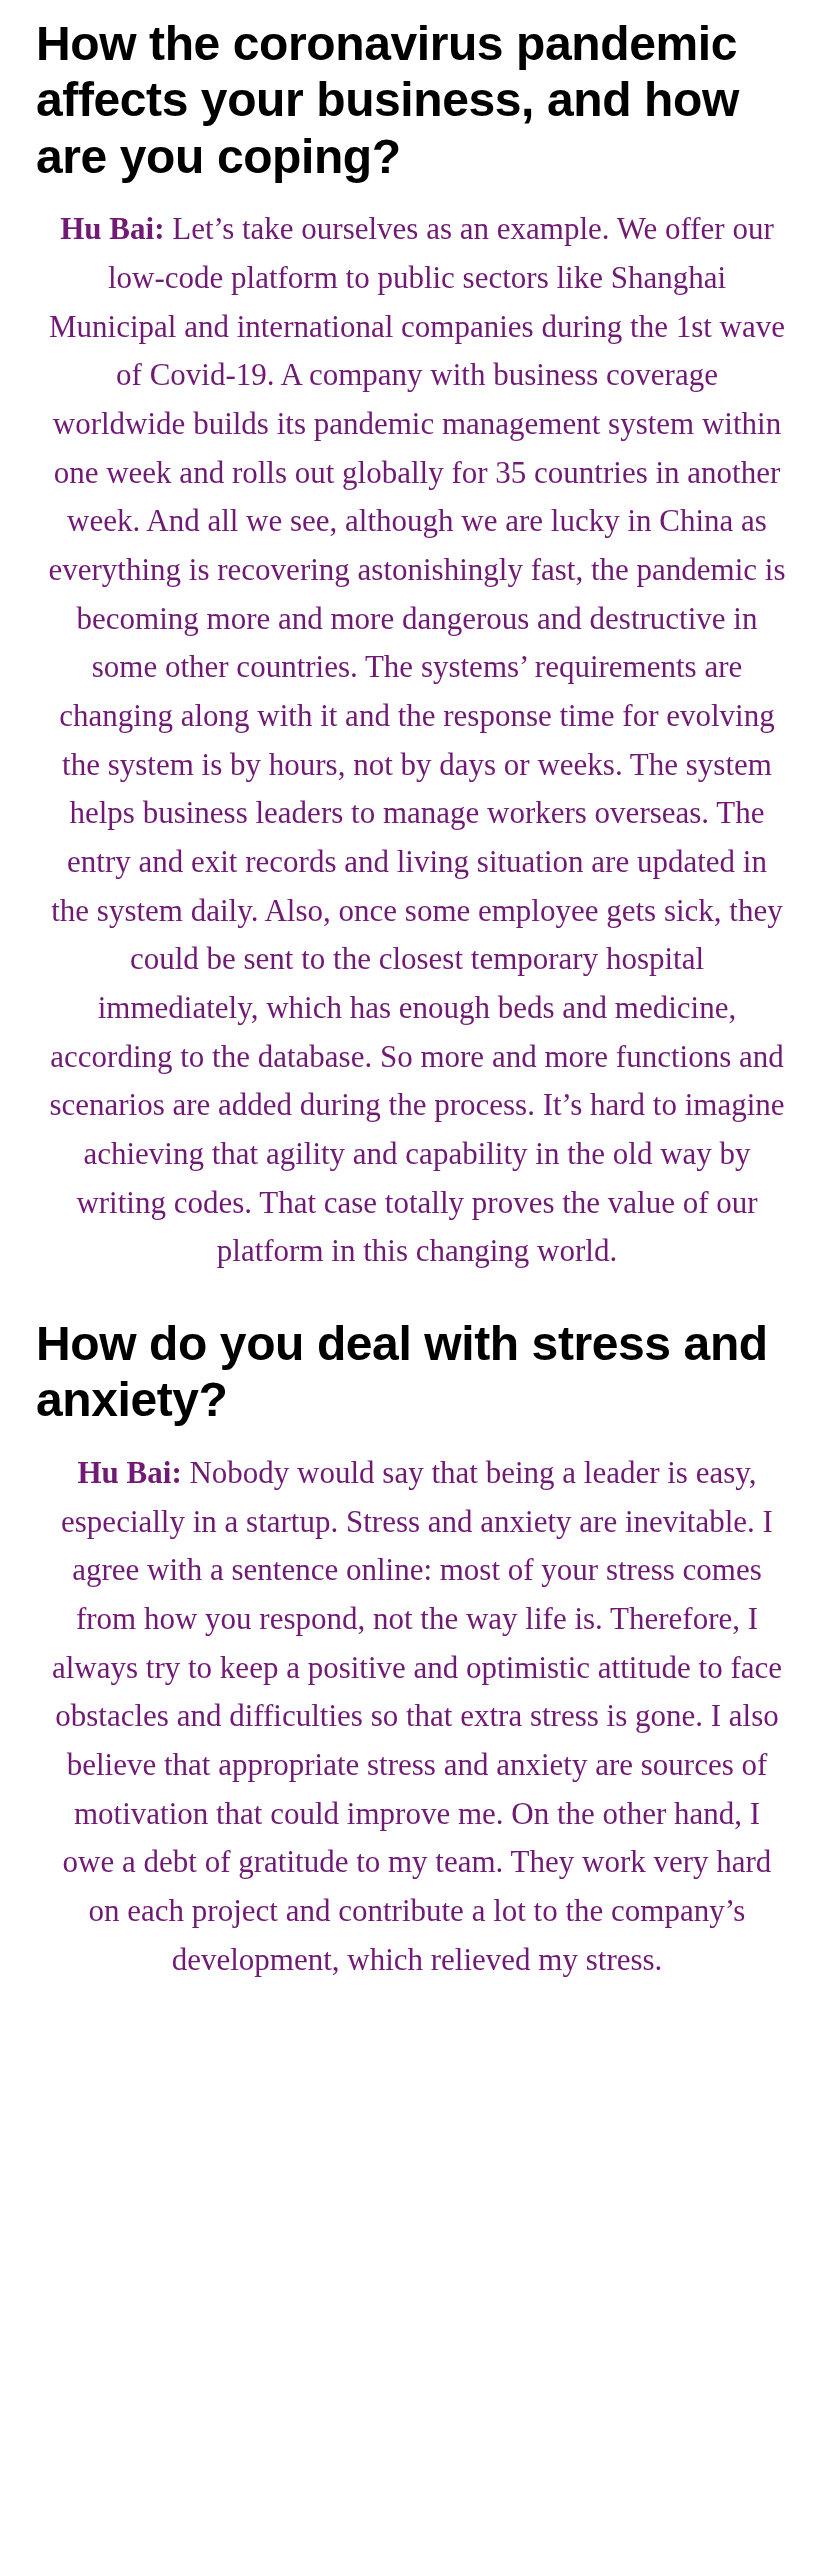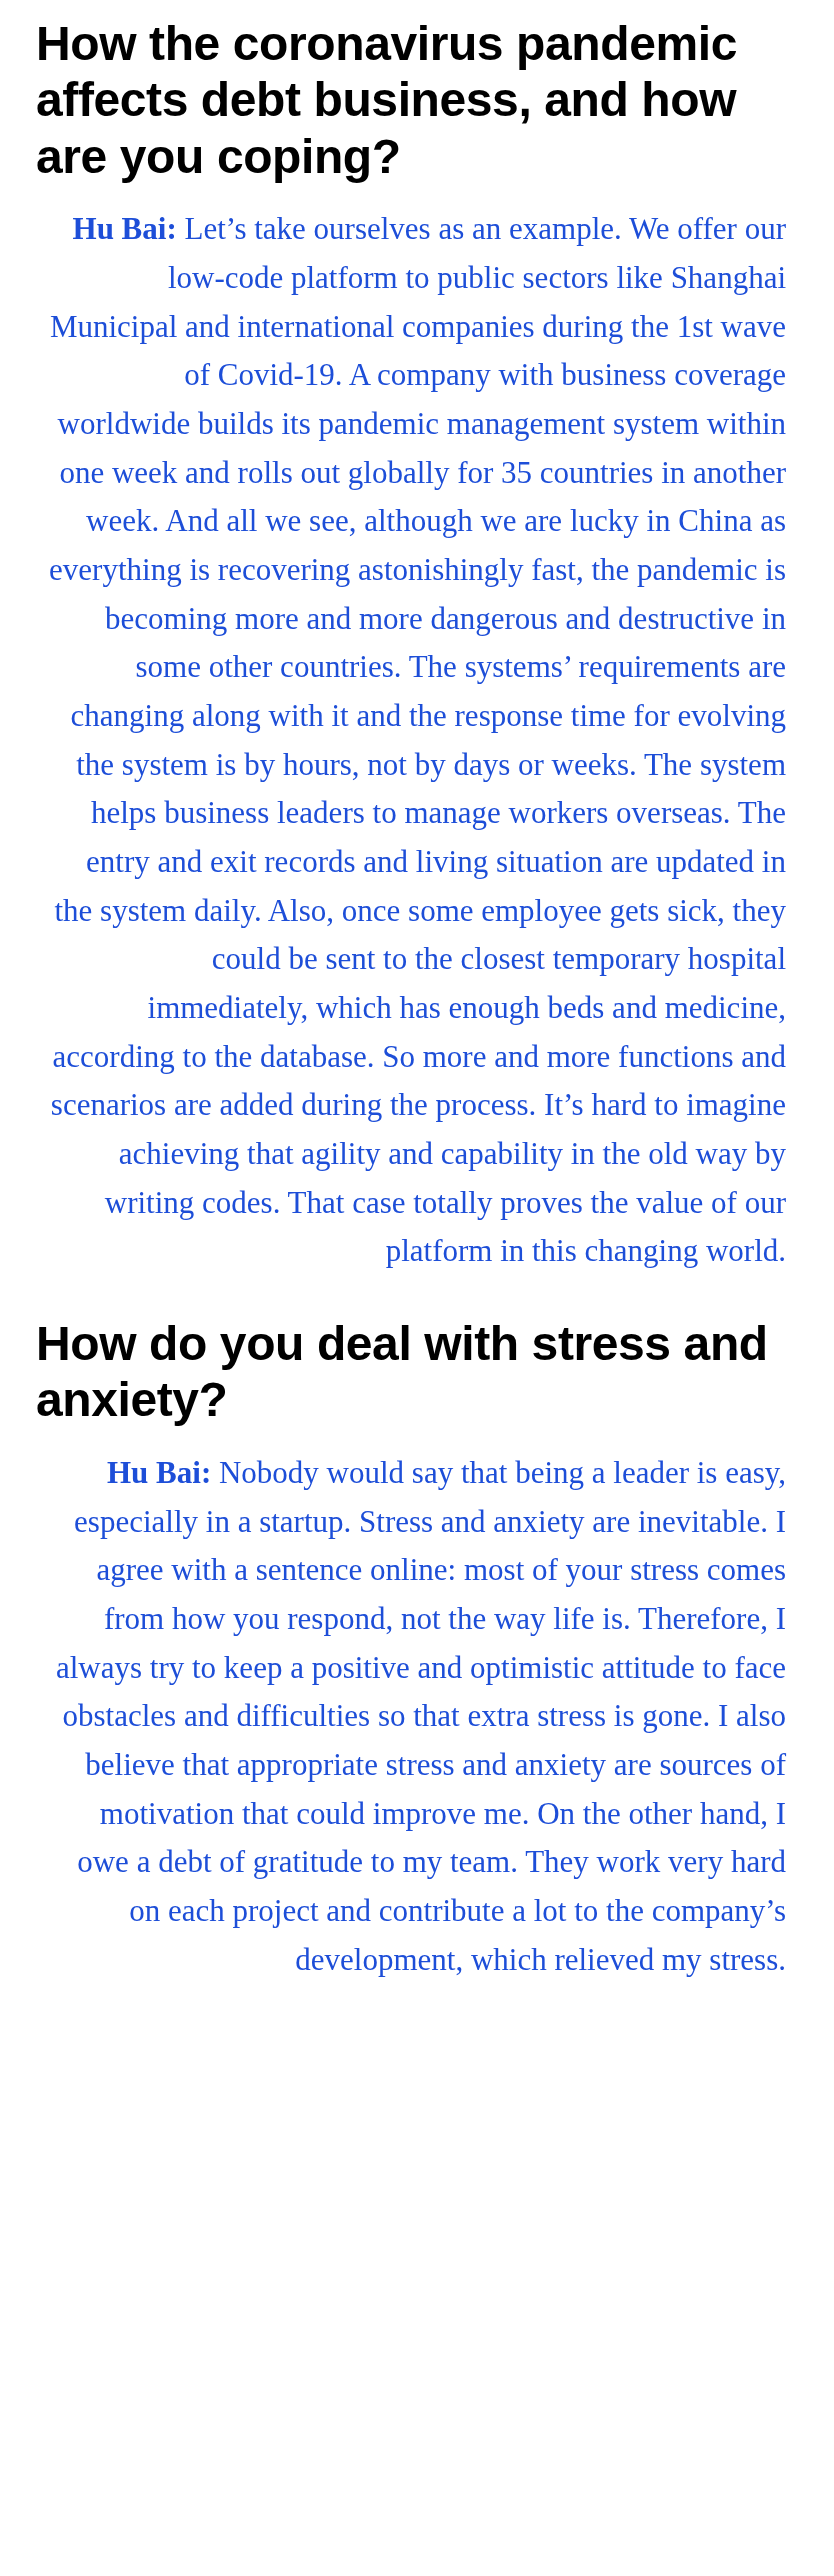--- a/index.html
+++ b/index.html
@@ -29,36 +29,36 @@
     color: #000000;
   }
   h2.section-heading.second {
     margin-top: 40px;
   }
   p.body-text {
     font-family: "Liberation Serif", serif;
     font-size: 31px;
     line-height: 1.57;
     margin: 12px;
-    color: #1d4ed8;
-    text-align: right;
+    color: #701a75;
+    text-align: center;
   }
   .speaker {
     font-weight: bold;
   }
   .answer-block {
     margin-bottom: 0;
   }
 </style>
 </head>
 <body>
 
 <div class="page">
 
-  <h2 class="section-heading first">How the coronavirus pandemic affects debt business, and how are you coping?</h2>
+  <h2 class="section-heading first">How the coronavirus pandemic affects your business, and how are you coping?</h2>
 
   <div class="answer-block">
     <p class="body-text"><span class="speaker">Hu Bai:</span><span> Let’s take ourselves as an example. We offer our low-code platform to public sectors like Shanghai Municipal and international companies during the 1st wave of Covid-19. A company with business coverage worldwide builds its pandemic management system within one week and rolls out globally for 35 countries in another week. And all we see, although we are lucky in China as everything is recovering astonishingly fast, the pandemic is becoming more and more dangerous and destructive in some other countries. The systems’ requirements are changing along with it and the response time for evolving the system is by hours, not by days or weeks. The system helps business leaders to manage workers overseas. The entry and exit records and living situation are updated in the system daily. Also, once some employee gets sick, they could be sent to the closest temporary hospital immediately, which has enough beds and medicine, according to the database. So more and more functions and scenarios are added during the process. It’s hard to imagine achieving that agility and capability in the old way by writing codes. That case totally proves the value of our platform in this changing world.</span></p>
   </div>
 
   <h2 class="section-heading second">How do you deal with stress and anxiety?</h2>
 
   <div class="answer-block">
     <p class="body-text"><span class="speaker">Hu Bai:</span><span> Nobody would say that being a leader is easy, especially in a startup. Stress and anxiety are inevitable. I agree with a sentence online: most of your stress comes from how you respond, not the way life is. Therefore, I always try to keep a positive and optimistic attitude to face obstacles and difficulties so that extra stress is gone. I also believe that appropriate stress and anxiety are sources of motivation that could improve me. On the other hand, I owe a debt of gratitude to my team. They work very hard on each project and contribute a lot to the company’s development, which relieved my stress.</span></p>
   </div>

